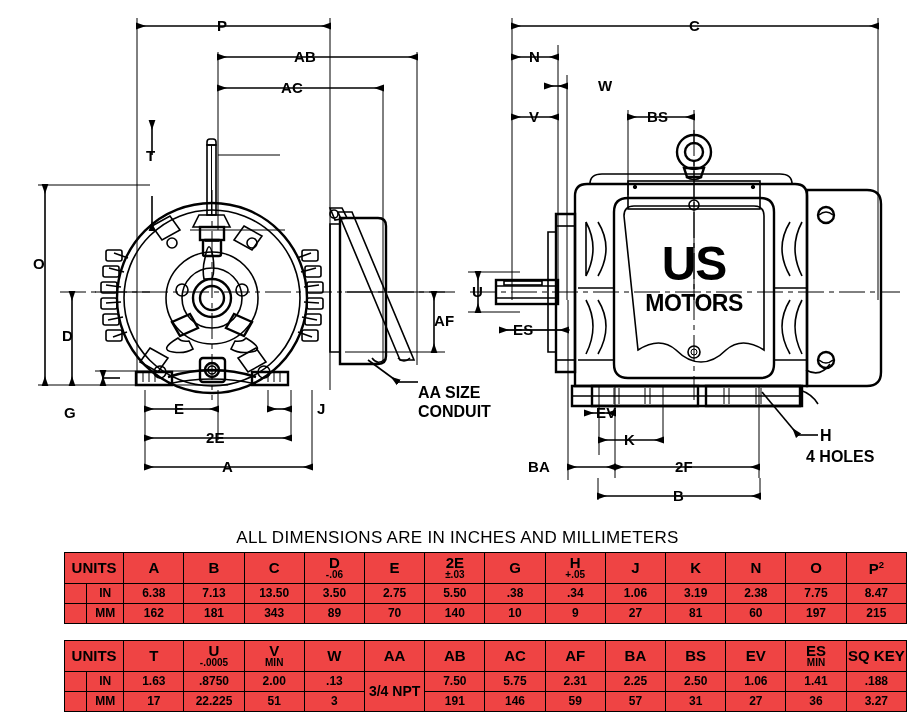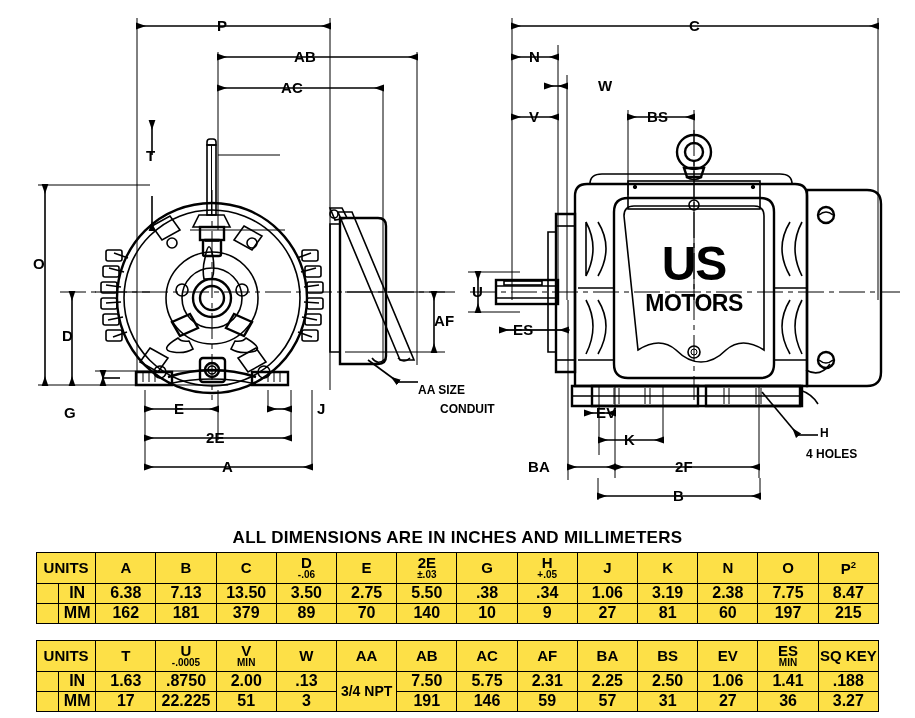--- a/index.html
+++ b/index.html
@@ -2,31 +2,31 @@
 <html><head>
 <meta charset="utf-8">
 <style>
   html,body{margin:0;padding:0;background:#fff;}
   body{width:915px;height:718px;overflow:hidden;
        font-family:"Liberation Sans",sans-serif;color:#000;}
   #root{position:relative;width:915px;height:718px;}
 
   .dimlbl{position:absolute;font-size:15px;font-weight:700;
           letter-spacing:.2px;line-height:1;white-space:nowrap;}
-  .note{position:absolute;font-size:12px;font-weight:700;line-height:1.15;white-space:nowrap;}
+  .note{position:absolute;font-size:16px;font-weight:700;line-height:1.15;white-space:nowrap;}
 
   .title{position:absolute;left:0;top:528px;width:915px;text-align:center;
-         font-size:17px;font-weight:700;letter-spacing:.3px;}
+         font-size:17px;font-weight:400;letter-spacing:.3px;}
 
   table.dimtable{position:absolute;border-collapse:collapse;
-                 font-size:11px;table-layout:fixed;background:#fde047;}
+                 font-size:11px;table-layout:fixed;background:#ef4444;margin-left:28px;}
   table.dimtable td,table.dimtable th{border:1.5px solid #000;text-align:center;
         vertical-align:middle;padding:0;font-weight:700;line-height:1.05;}
   table.dimtable thead th{height:30px;font-size:15px;}
-  table.dimtable tbody td{height:19px;font-size:16px;font-weight:700;}
+  table.dimtable tbody td{height:19px;font-size:12px;font-weight:700;}
   .hdr-main{display:block;font-size:15px;}
   .hdr-sub{display:block;font-size:10px;font-weight:700;margin-top:-1px;}
   .hdr-sup{font-size:9.5px;vertical-align:super;}
   .unitcell{font-size:13px;}
   .unitlbl{font-size:13px;text-align:right;padding-right:4px;}
 
   svg{position:absolute;left:0;top:0;}
   .ln{stroke:#000;fill:none;}
   .thin{stroke-width:1;}
   .med{stroke-width:1.6;}
@@ -334,21 +334,21 @@
   <div class="dimlbl" style="left:33px;top:256px;">O</div>
   <div class="dimlbl" style="left:62px;top:328px;">D</div>
   <div class="dimlbl" style="left:64px;top:405px;">G</div>
   <div class="dimlbl" style="left:174px;top:401px;">E</div>
   <div class="dimlbl" style="left:206px;top:430px;">2E</div>
   <div class="dimlbl" style="left:222px;top:459px;">A</div>
   <div class="dimlbl" style="left:317px;top:401px;">J</div>
   <div class="dimlbl" style="left:434px;top:313px;">AF</div>
 
   <div class="note" style="left:418px;top:384px;">AA SIZE</div>
-  <div class="note" style="left:440px;top:403px;text-align:center;">CONDUIT</div>
+  <div class="note" style="left:418px;top:403px;text-align:center;">CONDUIT</div>
 
   <div class="dimlbl" style="left:689px;top:18px;">C</div>
   <div class="dimlbl" style="left:529px;top:49px;">N</div>
   <div class="dimlbl" style="left:598px;top:78px;">W</div>
   <div class="dimlbl" style="left:529px;top:109px;">V</div>
   <div class="dimlbl" style="left:647px;top:109px;">BS</div>
   <div class="dimlbl" style="left:472px;top:284px;">U</div>
   <div class="dimlbl" style="left:513px;top:322px;">ES</div>
   <div class="dimlbl" style="left:596px;top:405px;">EV</div>
   <div class="dimlbl" style="left:624px;top:432px;">K</div>
@@ -435,21 +435,21 @@
           <td>3.19</td>
           <td>2.38</td>
           <td>7.75</td>
           <td>8.47</td>
         </tr>
       <tr>
           <td style="border-right: none;"></td>
           <td class="unitlbl">MM</td>
           <td>162</td>
           <td>181</td>
-          <td>379</td>
+          <td>343</td>
           <td>89</td>
           <td>70</td>
           <td>140</td>
           <td>10</td>
           <td>9</td>
           <td>27</td>
           <td>81</td>
           <td>60</td>
           <td>197</td>
           <td>215</td>

